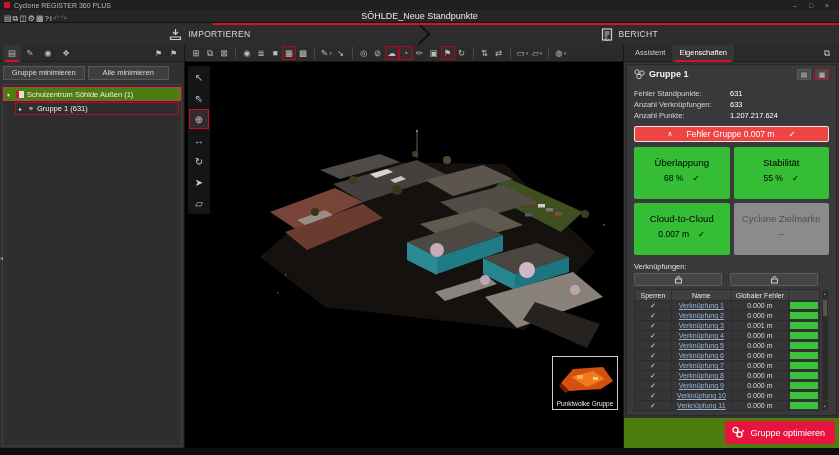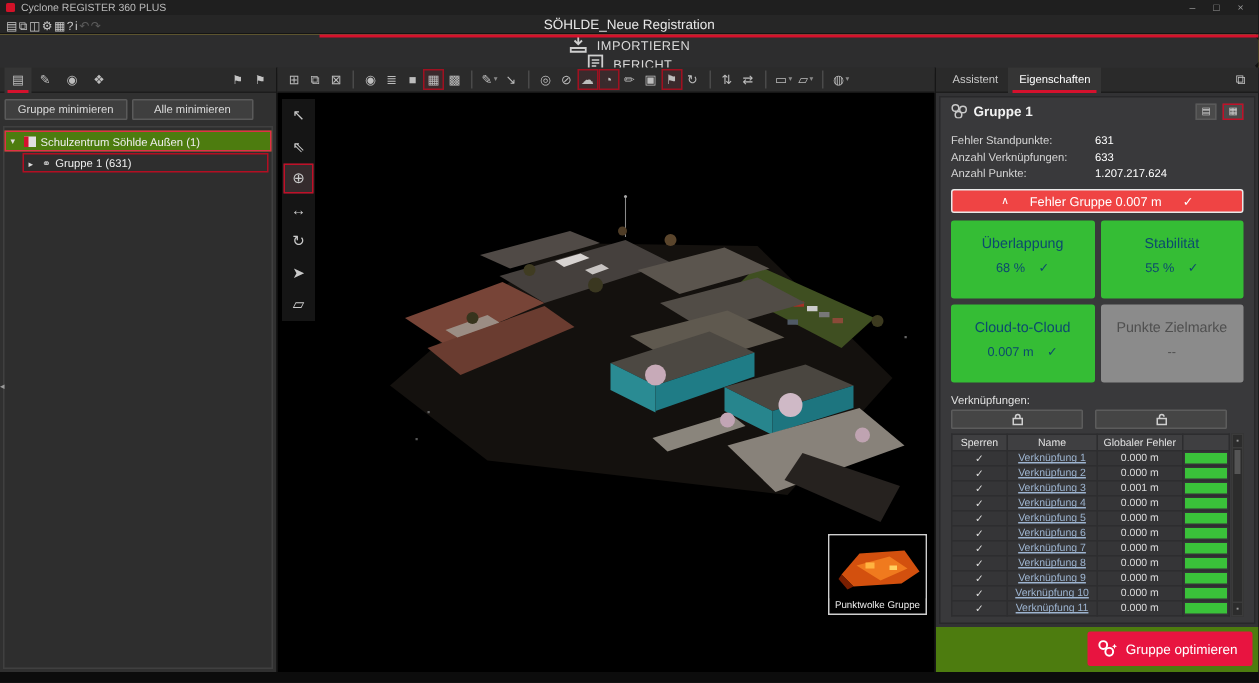--- a/index.html
+++ b/index.html
@@ -13,21 +13,21 @@
   .titlebar .spacer { flex:1; }
   .winbtn { width:16px; text-align:center; font-size:7px; color:#9a9a9a; cursor:pointer; }
 
   
   .menubar { position:relative; height:13px; background:#262626; display:flex; align-items:center; padding:0 4px; border-bottom:1px solid #141414; }
   .mbicon { width:14px; height:11px; line-height:11px; text-align:center; font-size:8px; color:#c7c7c7; margin-right:1px; cursor:pointer; }
   .mbicon.dim { color:#5d5d5d; }
   .mb-title { position:absolute; left:0; right:0; text-align:center; font-size:9px; color:#e8e8e8; pointer-events:none; }
 
   
-  .stepbar { position:relative; height:22px; background:#fde047; display:flex;flex-direction:column; }
+  .stepbar { position:relative; height:22px; background:#15803d; display:flex; }
   .redline { position:absolute; top:0; left:213px; right:0; height:2px; background:#d5112d; z-index:5; }
   .step { flex:1; position:relative; background:#2d2d2e; display:flex; align-items:center; justify-content:center; gap:6px; font-size:8.5px; letter-spacing:.3px; color:#d9d9d9; cursor:pointer; }
   .step.active { background:#333334; }
   .step:not(:last-child)::after { content:""; position:absolute; right:-7px; top:3px; width:14px; height:14px; border-top:2px solid #121212; border-right:2px solid #121212; transform:rotate(45deg); z-index:4; background:transparent; }
   .step svg { flex:none; }
 
   
   .content { position:absolute; top:45px; left:0; right:0; bottom:7px; display:flex; }
   .footer { position:absolute; left:0; right:0; bottom:0; height:7px; background:#0c0c0c; }
 
@@ -81,21 +81,21 @@
   .grp-head .spacer { flex:1; }
   .vtoggle { width:14px; height:11px; line-height:10px; text-align:center; font-size:6.5px; color:#d0d0d0; background:#4a4a4a; border:1px solid #5a5a5a; cursor:pointer; }
   .vtoggle.selected { border-color:#c01028; }
   .stats { margin-top:4px; }
   .stat-row { display:flex; font-size:7.5px; height:11px; line-height:11px; color:#d4d4d4; }
   .stat-row .sl { width:96px; }
   .stat-row .sv { color:#fff; }
   .banner { margin-top:5px; height:18px; background:#ef4444; border:1px solid #e9e9e9; border-radius:2px; color:#fff; font-size:8.5px; display:flex; align-items:center; justify-content:center; gap:14px; cursor:pointer; }
   .banner .chev { font-size:7px; }
   .metric-grid { margin-top:5px; display:grid; grid-template-columns:1fr 1fr; gap:4px; }
-  .mbox { height:52px; border-radius:2px; background:#35bd35; color:#0c4a6e; text-align:center; cursor:pointer; }
+  .mbox { height:52px; border-radius:2px; background:#35bd35; color:#000000; text-align:center; cursor:pointer; }
   .mbox .mt { font-size:9.5px; margin-top:10px; }
   .mbox .mv { font-size:8.5px; margin-top:5px; display:flex; justify-content:center; gap:9px; }
   .mbox.na { background:#8b8b8b; color:#4f4f4f; }
   .links-sec { margin-top:7px; }
   .links-label { font-size:7.5px; color:#e0e0e0; }
   .lockbtns { display:flex; gap:8px; margin-top:2px; }
   .lockbtn { width:88px; height:13px; background:#454545; border:1px solid #5c5c5c; display:flex; align-items:center; justify-content:center; cursor:pointer; border-radius:1px; }
   .ltable-wrap { position:relative; margin-top:3px; padding-right:9px; }
   table.ltable { width:100%; border-collapse:collapse; font-size:7px; color:#ddd; }
   .ltable th { background:#3f3f41; border:1px solid #2d2d2f; font-weight:normal; font-size:7px; height:11px; color:#e3e3e3; }
@@ -122,21 +122,21 @@
     <span class="spacer"></span>
     <span class="winbtn">–</span>
     <span class="winbtn">□</span>
     <span class="winbtn">×</span>
   </div>
 
   <div class="menubar">
     <span>
       
     <span class="mbicon">▤</span><span class="mbicon">⧉</span><span class="mbicon">◫</span><span class="mbicon">⚙</span><span class="mbicon">▦</span><span class="mbicon">?</span><span class="mbicon">i</span><span class="mbicon dim">↶</span><span class="mbicon dim">↷</span></span>
-    <div class="mb-title">SÖHLDE_Neue Registration</div>
+    <div class="mb-title">SÖHLDE_Neue Standpunkte</div>
   </div>
 
   <div class="stepbar">
     <div class="redline"></div>
     <div class="step">
       <svg width="13" height="13" viewBox="0 0 13 13">
           <path d="M6.5 1v5M4 4l2.5 2.5L9 4M1.5 9h10v2.5h-10z" fill="none" stroke="#cfcfcf" stroke-width="1.2"></path>
         </svg>
       <span>IMPORTIEREN</span>
     </div>
@@ -413,21 +413,21 @@
               </div>
           </div>
           <div class="mbox">
             <div class="mt">Cloud-to-Cloud</div>
             <div class="mv">
                 <span>0.007 m</span>
                 <span>✓</span>
               </div>
           </div>
           <div class="mbox na">
-            <div class="mt">Punkte Zielmarke</div>
+            <div class="mt">Cyclone Zielmarke</div>
             <div class="mv">
                 <span>--</span>
               </div>
           </div>
         </div>
 
         <div class="links-sec">
           <div class="links-label">Verknüpfungen:</div>
           <div class="lockbtns">
             <span class="lockbtn">

